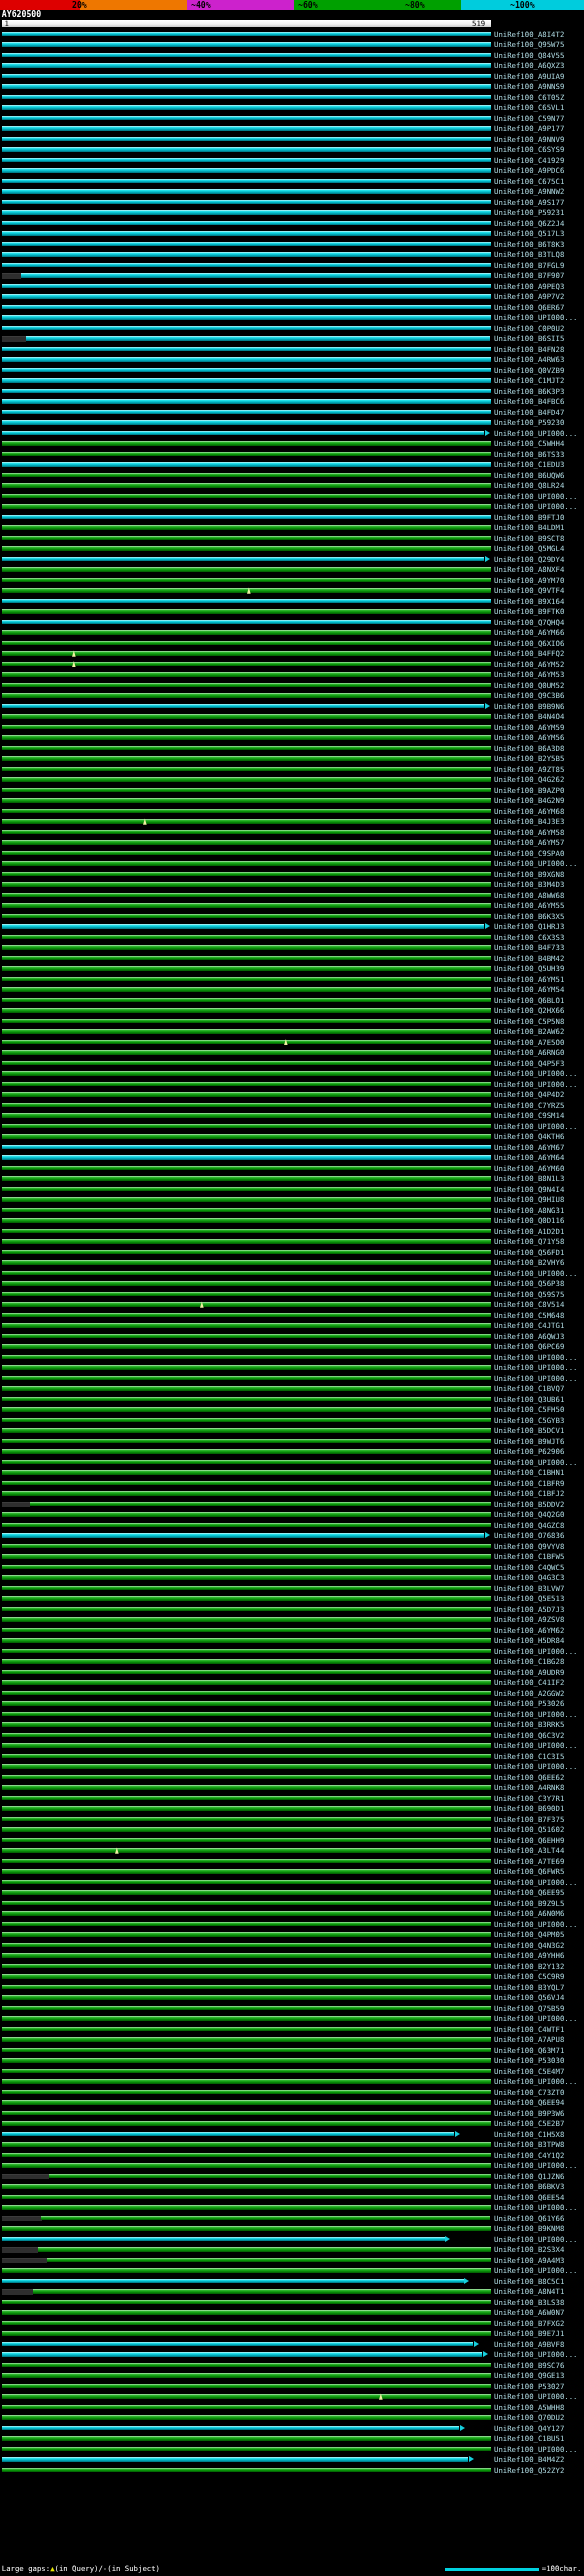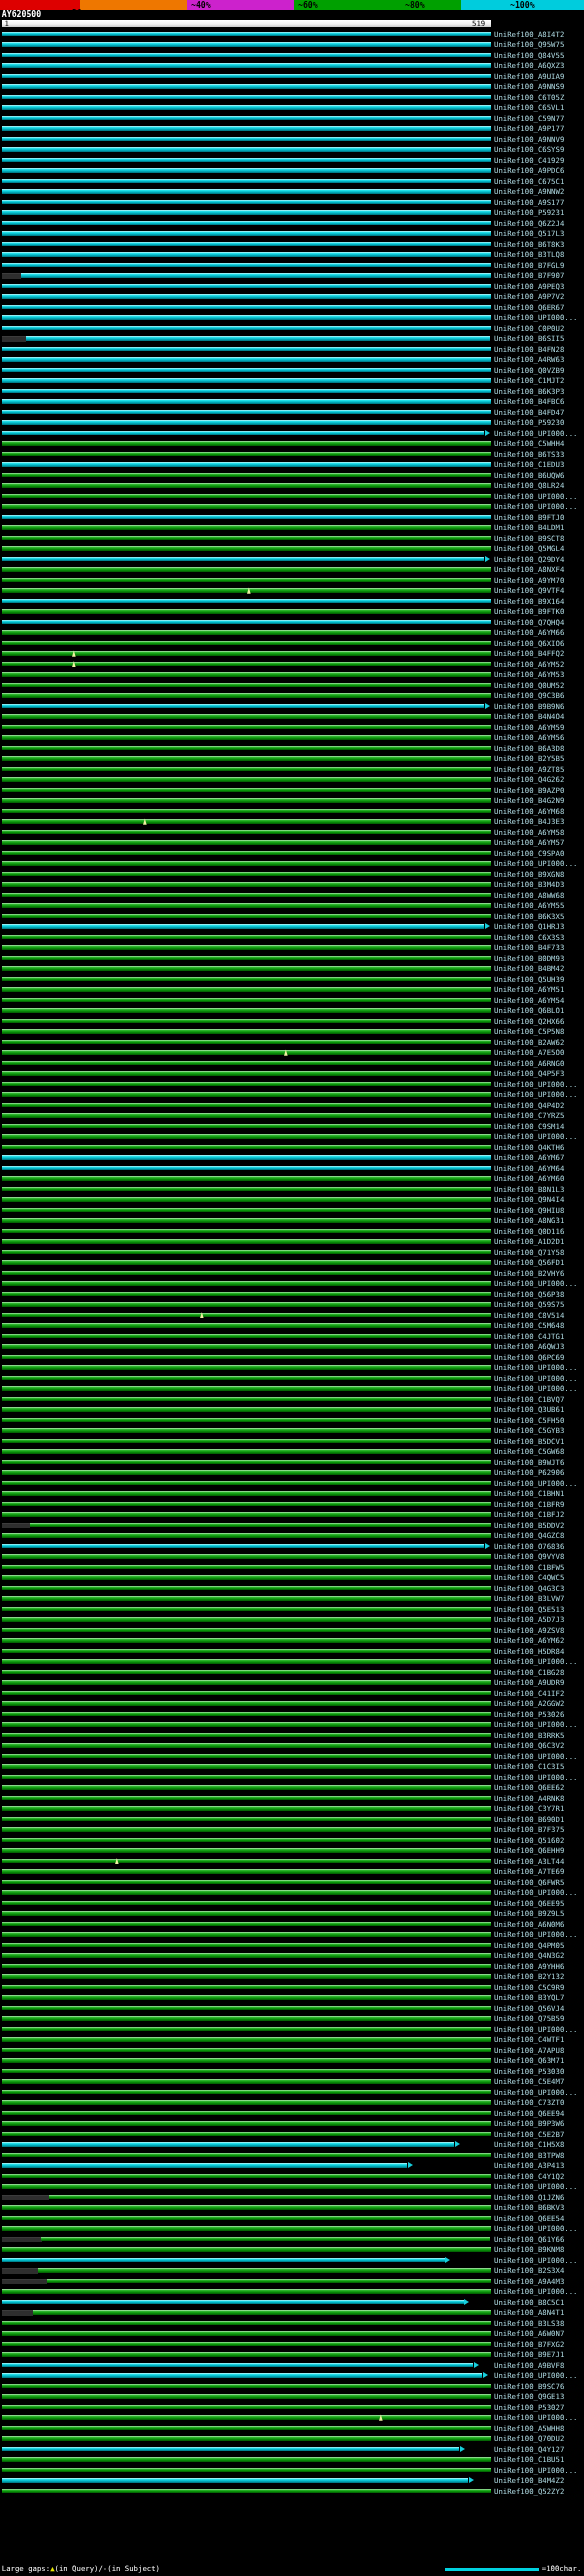--- a/index.html
+++ b/index.html
@@ -42,21 +42,21 @@
 <body>
 
 <div class="screen">
 
   <div class="key" id="key">
       <div class="seg" style="width: 80px; background: rgb(221, 0, 0);"></div>
       <div class="seg" style="width: 107px; background: rgb(238, 119, 0);"></div>
       <div class="seg" style="width: 107px; background: rgb(204, 34, 204);"></div>
       <div class="seg" style="width: 167px; background: rgb(0, 160, 0);"></div>
       <div class="seg" style="width: 123px; background: rgb(0, 204, 221);"></div>
-      <span class="klabel" style="left: 72px; margin-top: 8px;">20%</span>
+      <span class="klabel" style="left: 72px;">20%</span>
       <span class="klabel" style="left: 191px;">~40%</span>
       <span class="klabel" style="left: 298px;">~60%</span>
       <span class="klabel" style="left: 405px;">~80%</span>
       <span class="klabel" style="left: 510px;">~100%</span>
     </div>
 
   <div class="qname">
     <span>AY620500</span>
   </div>
 
@@ -424,24 +424,20 @@
       <div class="row">
         <div class="bar g" style="left: 1.8px; width: 489px;"></div>
         <span class="lbl">UniRef100_C6X3S3</span>
       </div>
       <div class="row">
         <div class="bar g" style="left: 1.8px; width: 489px;"></div>
         <span class="lbl">UniRef100_B4F733</span>
       </div>
       <div class="row">
         <div class="bar g" style="left: 1.8px; width: 489px;"></div>
-        <span class="lbl">UniRef100_B0DM93</span>
-      </div>
-      <div class="row">
-        <div class="bar g" style="left: 1.8px; width: 489px;"></div>
         <span class="lbl">UniRef100_B4BM42</span>
       </div>
       <div class="row">
         <div class="bar g" style="left: 1.8px; width: 489px;"></div>
         <span class="lbl">UniRef100_Q5UH39</span>
       </div>
       <div class="row">
         <div class="bar g" style="left: 1.8px; width: 489px;"></div>
         <span class="lbl">UniRef100_A6YM51</span>
       </div>
@@ -611,24 +607,20 @@
         <div class="bar g" style="left: 1.8px; width: 489px;"></div>
         <span class="lbl">UniRef100_C5FH50</span>
       </div>
       <div class="row">
         <div class="bar g" style="left: 1.8px; width: 489px;"></div>
         <span class="lbl">UniRef100_C5GYB3</span>
       </div>
       <div class="row">
         <div class="bar g" style="left: 1.8px; width: 489px;"></div>
         <span class="lbl">UniRef100_B5DCV1</span>
-      </div>
-      <div class="row">
-        <div class="bar g" style="left: 1.8px; width: 489px;"></div>
-        <span class="lbl">UniRef100_C5GW68</span>
       </div>
       <div class="row">
         <div class="bar g" style="left: 1.8px; width: 489px;"></div>
         <span class="lbl">UniRef100_B9WJT6</span>
       </div>
       <div class="row">
         <div class="bar g" style="left: 1.8px; width: 489px;"></div>
         <span class="lbl">UniRef100_P62906</span>
       </div>
       <div class="row">
@@ -647,20 +639,24 @@
         <div class="bar g" style="left: 1.8px; width: 489px;"></div>
         <span class="lbl">UniRef100_C1BFJ2</span>
       </div>
       <div class="row">
         <div class="lead" style="left: 1.8px; width: 28px;"></div>
         <div class="bar g" style="left: 30px; width: 461px;"></div>
         <span class="lbl">UniRef100_B5DDV2</span>
       </div>
       <div class="row">
         <div class="bar g" style="left: 1.8px; width: 489px;"></div>
+        <span class="lbl">UniRef100_Q4Q2G0</span>
+      </div>
+      <div class="row">
+        <div class="bar g" style="left: 1.8px; width: 489px;"></div>
         <span class="lbl">UniRef100_Q4GZC8</span>
       </div>
       <div class="row">
         <div class="bar c" style="left: 1.8px; width: 482px;"></div>
         <div class="arr c" style="left: 485px;"></div>
         <span class="lbl">UniRef100_O76836</span>
       </div>
       <div class="row">
         <div class="bar g" style="left: 1.8px; width: 489px;"></div>
         <span class="lbl">UniRef100_Q9VYV8</span>
@@ -887,25 +883,20 @@
         <span class="lbl">UniRef100_C5E2B7</span>
       </div>
       <div class="row">
         <div class="bar c" style="left: 1.8px; width: 452px;"></div>
         <div class="arr c" style="left: 455px;"></div>
         <span class="lbl">UniRef100_C1H5X8</span>
       </div>
       <div class="row">
         <div class="bar g" style="left: 1.8px; width: 489px;"></div>
         <span class="lbl">UniRef100_B3TPW8</span>
-      </div>
-      <div class="row">
-        <div class="bar c" style="left: 1.8px; width: 405px;"></div>
-        <div class="arr c" style="left: 408px;"></div>
-        <span class="lbl">UniRef100_A3P413</span>
       </div>
       <div class="row">
         <div class="bar g" style="left: 1.8px; width: 489px;"></div>
         <span class="lbl">UniRef100_C4Y1Q2</span>
       </div>
       <div class="row">
         <div class="bar g" style="left: 1.8px; width: 489px;"></div>
         <span class="lbl">UniRef100_UPI000...</span>
       </div>
       <div class="row">

